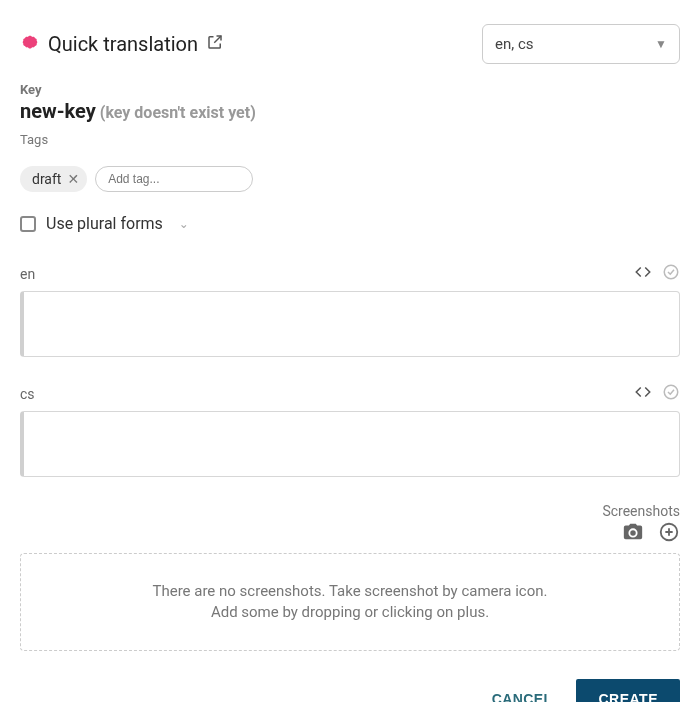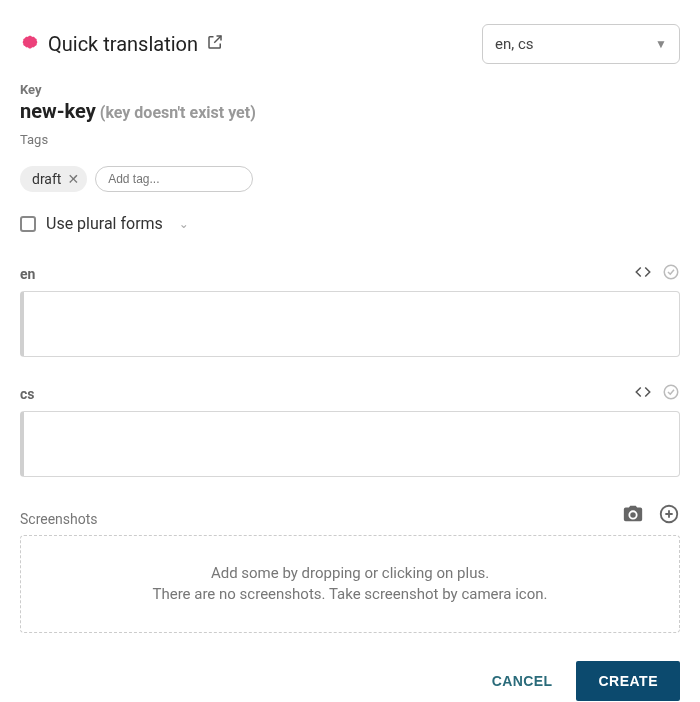--- a/index.html
+++ b/index.html
@@ -106,41 +106,42 @@
     border-radius: 3px;
   }
   .plural-label { font-size: 16px; color:#333; }
   .plural-chev { color:#aaa; font-size:12px; margin-left:6px;}
   .lang-row {
     display:flex;
     align-items:center;
     justify-content:space-between;
     margin-bottom:6px;
   }
-  .lang-name { font-size:14px; color:#666;font-weight:bold; }
+  .lang-name { font-size:14px; color:#666; }
   .lang-icons { display:flex; gap:10px; align-items:center; }
   .lang-icons svg { width:18px; height:18px; }
   .textarea {
     width:100%;
     height:66px;
     border:1px solid #d7d7d7;
     border-left:4px solid #d0d0d0;
     border-radius:4px;
     resize:none;
     padding:8px;
     font-size:14px;
     font-family:inherit;
     outline:none;
     margin-bottom:22px;
   }
   .screenshots-header {
     display:flex;
     align-items:flex-end;
     justify-content:space-between;
     margin-bottom:6px;
+    flex-direction:column;
   }
   .ss-icons { display:flex; gap:14px; align-items:center; }
   .ss-icons svg { width:22px; height:22px; }
   .dropzone {
     border:1px dashed #ccc;
     border-radius:4px;
     height:98px;
     display:flex;
     flex-direction:column;
     align-items:center;
@@ -274,22 +275,22 @@
     <span><svg viewBox="0 0 24 24" fill="#666">
           <path d="M9 3l-1.5 2H4a2 2 0 0 0-2 2v11a2 2 0 0 0 2 2h16a2 2 0 0 0 2-2V7a2 2 0 0 0-2-2h-3.5L15 3H9zm3 5a5 5 0 1 1 0 10 5 5 0 0 1 0-10zm0 2a3 3 0 1 0 0 6 3 3 0 0 0 0-6z"></path>
         </svg></span>
     <span><svg viewBox="0 0 24 24" fill="none" stroke="#666" stroke-width="2">
           <circle cx="12" cy="12" r="9"></circle>
           <path d="M12 8v8M8 12h8"></path>
         </svg></span>
   </div>
 </div>
 <div class="dropzone">
+  <div>There are no screenshots. Take screenshot by camera icon.</div>
   <div>Add some by dropping or clicking on plus.</div>
-  <div>There are no screenshots. Take screenshot by camera icon.</div>
 </div>
 
 
 <div class="footer">
   <button class="btn-cancel">CANCEL</button>
   <button class="btn-create">CREATE</button>
 </div>
 
 
 

